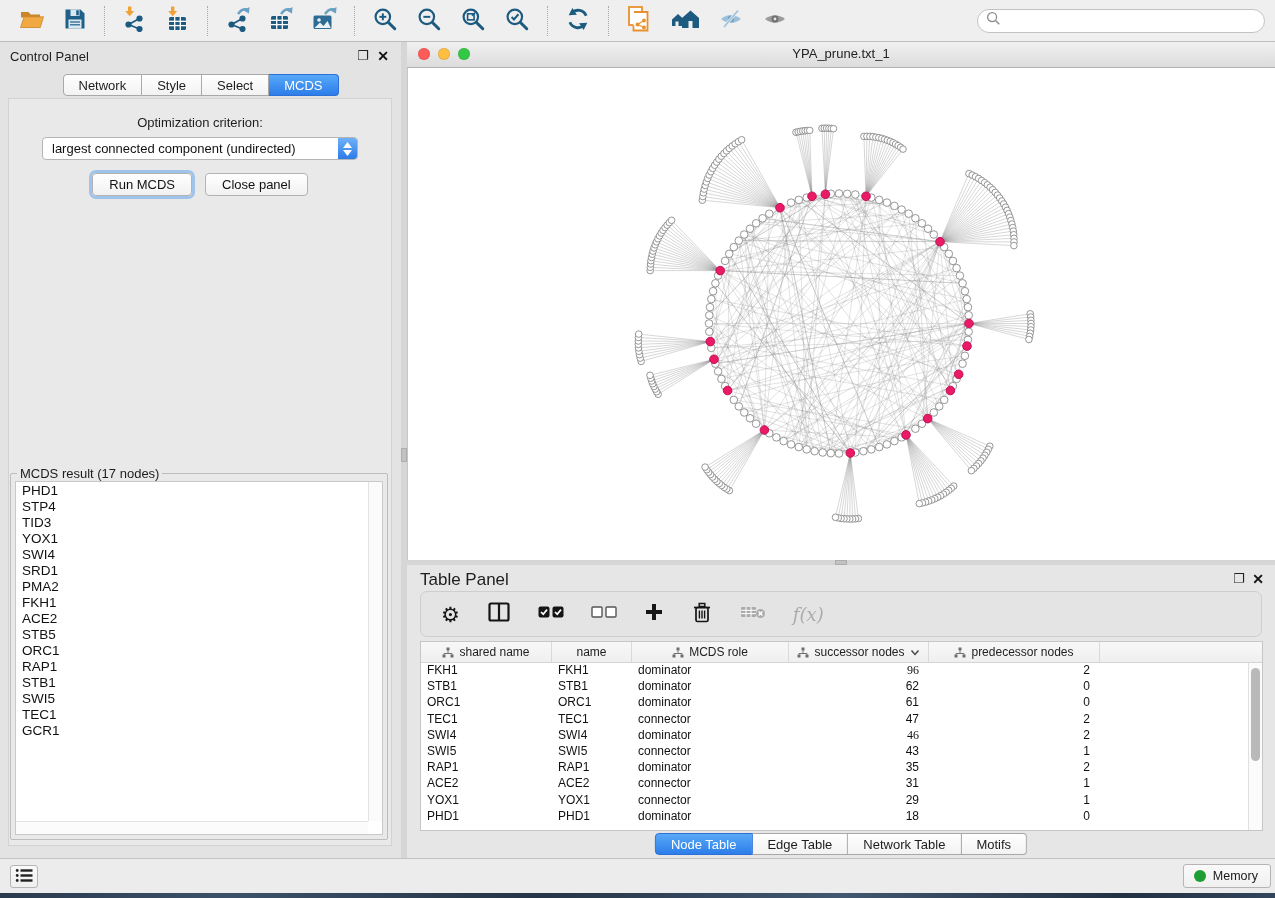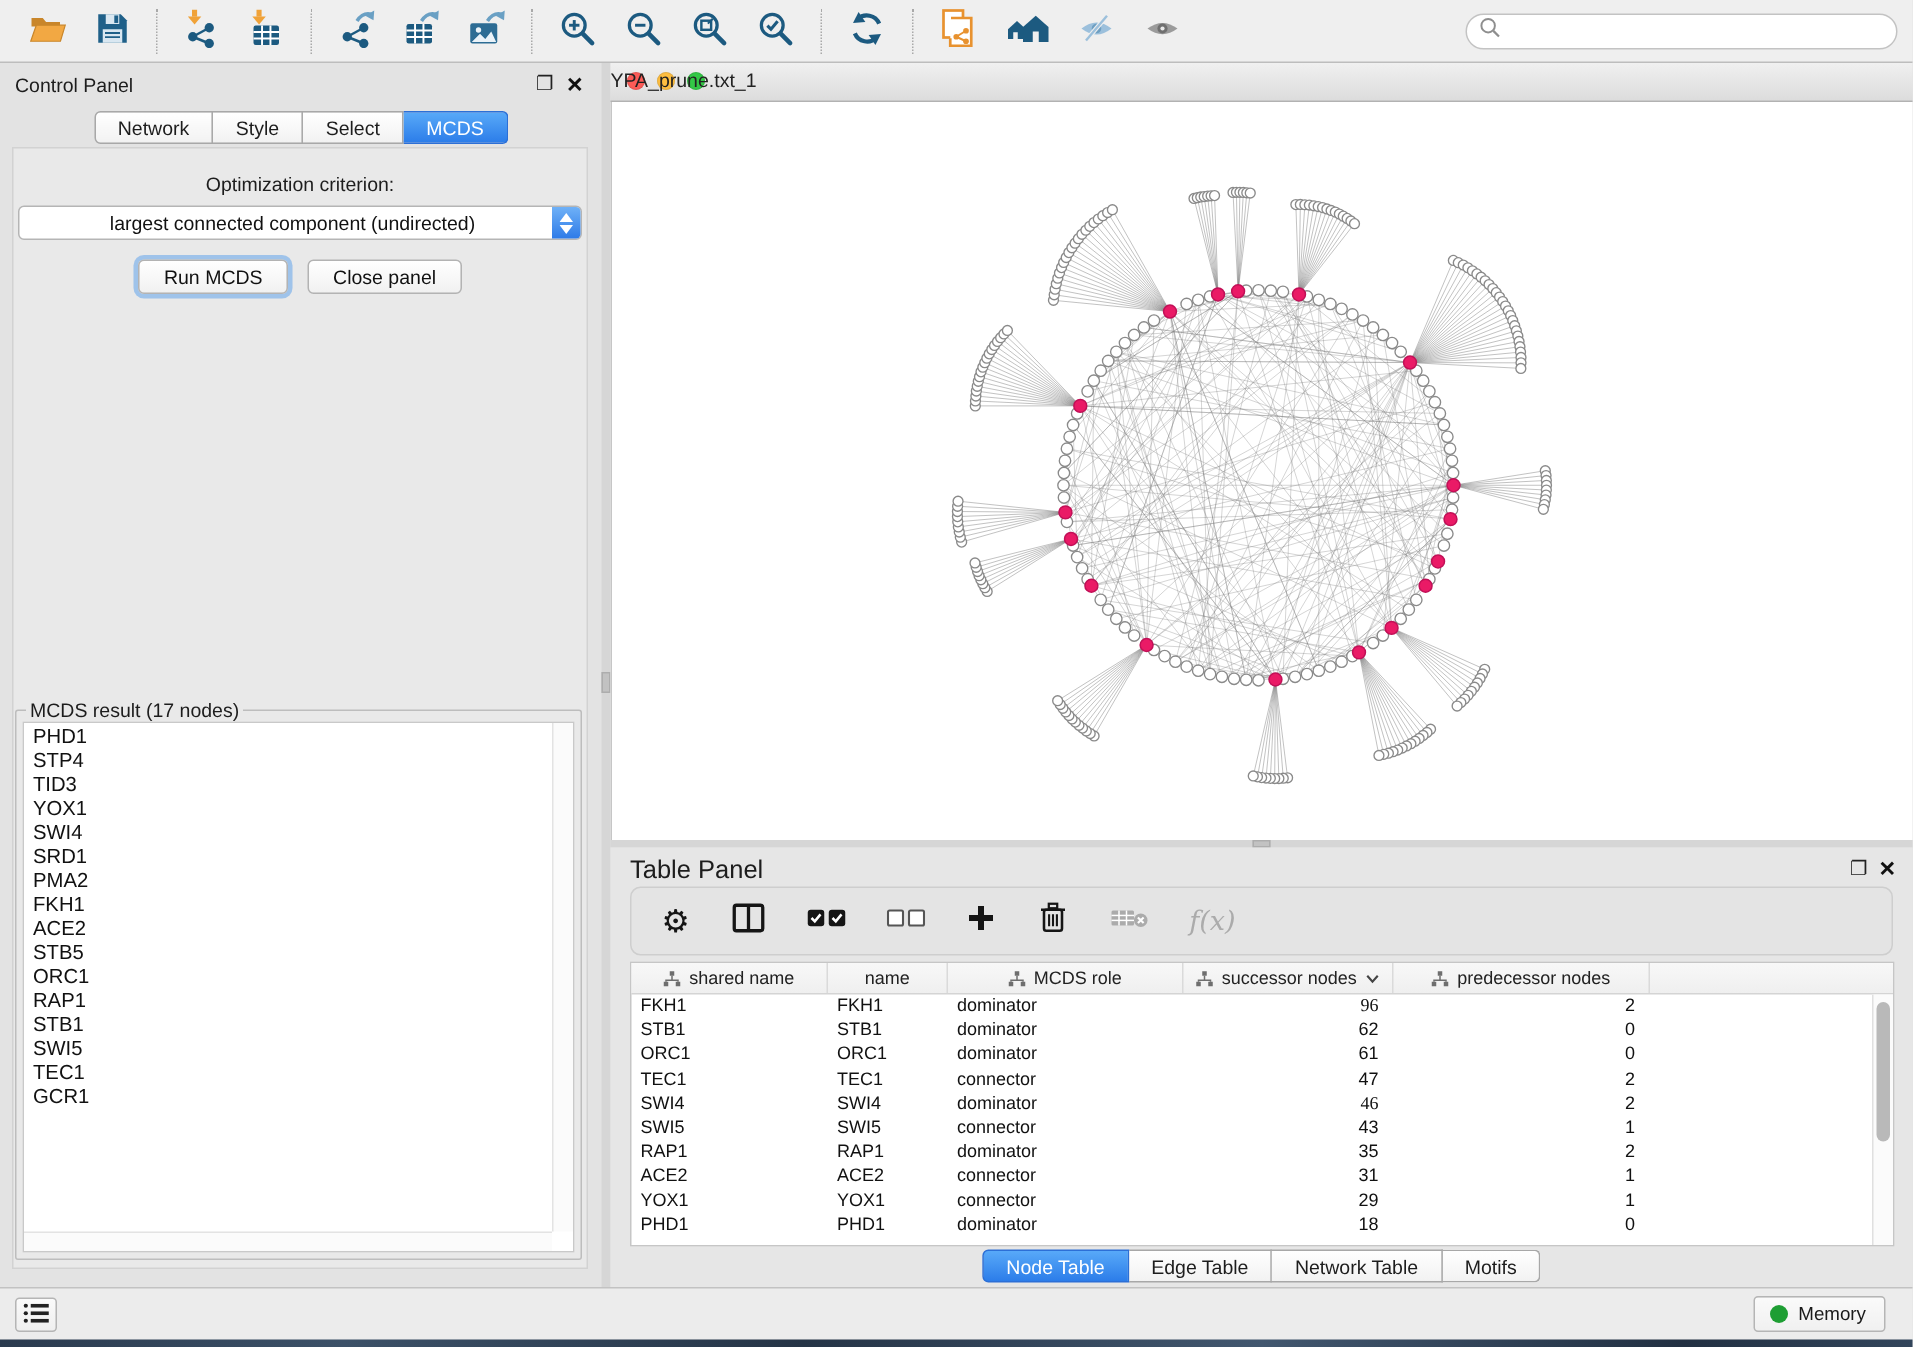--- a/index.html
+++ b/index.html
@@ -27,22 +27,22 @@
   .tabbar{position:absolute;top:32px;left:50%;transform:translateX(-50%);display:flex;}
   .seg{font:13px "Liberation Sans",sans-serif;padding:2px 15px;height:22px;color:#1d1d1d;
        background:linear-gradient(#FFFFFF,#F2F2F2);border:1px solid #A8A8A8;border-left:none;cursor:default;}
   .seg:first-child{border-left:1px solid #A8A8A8;border-radius:4px 0 0 4px;}
   .seg:last-child{border-radius:0 4px 4px 0;}
   .seg.active{background:linear-gradient(#58A9F8,#2C7DE9);border-color:#2C6FD6;color:#fff;}
 
   .inner-panel{position:absolute;left:8px;top:56px;width:384px;height:748px;background:#E9E9E9;
                border:1px solid #D2D2D2;box-sizing:border-box;}
   .opt-label{margin-top:16px;text-align:center;font-size:13px;color:#1d1d1d;}
-  .mac-select{margin:7px auto 0;width:376px;height:23px;background:#fff;border:1px solid #B5B5B5;border-radius:4px;
-              display:flex;align-items:center;box-sizing:border-box;position:relative;cursor:default;text-align:center;}
+  .mac-select{margin:7px auto 0;width:316px;height:23px;background:#fff;border:1px solid #B5B5B5;border-radius:4px;
+              display:flex;align-items:center;box-sizing:border-box;position:relative;cursor:default;}
   .mac-select .sel-text{flex:1;font-size:13px;color:#111;padding-left:9px;white-space:nowrap;overflow:hidden;}
   .stepper{width:19px;height:21px;border-radius:0 3px 3px 0;background:linear-gradient(#6FB1F7,#2E7BE8);
            display:flex;flex-direction:column;align-items:center;justify-content:center;gap:2px;}
   .stepper svg{display:block;}
   .btnrow{margin-top:13px;display:flex;justify-content:center;gap:13px;}
   .mac-btn{font:13px "Liberation Sans",sans-serif;height:23px;padding:0 16px;background:linear-gradient(#FFFFFF,#F1F1F1);
            border:1px solid #B3B3B3;border-radius:4px;color:#111;cursor:default;}
   .mac-btn.focusring{box-shadow:0 0 0 3px rgba(110,170,235,.6);}
 
   .result-box{position:absolute;left:10px;top:424px;width:378px;height:374px;border:1px solid #BDBDBD;
@@ -58,21 +58,21 @@
   .vsplit{position:absolute;left:401px;top:42px;width:6px;height:816px;background:#D6D6D6;}
   .vsplit .grip{position:absolute;left:0px;top:406px;width:6px;height:14px;background:#C2C2C2;border:1px solid #ADADAD;box-sizing:border-box;}
   .hsplit{position:absolute;left:407px;top:560px;width:868px;height:5px;background:#D6D6D6;}
   .hsplit .grip{position:absolute;left:428px;top:0;width:12px;height:5px;background:#C2C2C2;border:1px solid #ADADAD;box-sizing:border-box;}
 
   
   .net-window{position:absolute;left:407px;top:42px;width:868px;height:518px;}
   .net-title{position:relative;height:25px;background:linear-gradient(#F0F0F0,#DCDCDC);border-bottom:1px solid #B2B2B2;}
   .light{position:absolute;top:6px;width:12px;height:12px;border-radius:50%;box-shadow:inset 0 0 1px rgba(0,0,0,.35);}
   .light.red{left:11px;background:#FC5B57;} .light.yellow{left:31px;background:#FDBE41;} .light.green{left:51px;background:#33C846;}
-  .net-title-text{position:absolute;left:0;right:0;top:4px;font-size:13px;color:#222;}
+  .net-title-text{position:absolute;left:0;right:0;top:4px;text-align:center;font-size:13px;color:#222;}
   .net-canvas{position:relative;width:868px;height:492px;background:#fff;border-left:1px solid #C6C6C6;box-sizing:border-box;}
   .net-canvas svg{display:block;width:866px;height:492px;}
 
   
   .table-panel{position:absolute;left:407px;top:565px;width:868px;height:293px;background:#E6E6E6;box-sizing:border-box;}
   .tp-float{right:30px;} .tp-close{right:11px;}
   .tp-title{position:absolute;left:13px;top:5px;font-size:17px;color:#1d1d1d;}
   .table-toolbar{position:absolute;left:13px;right:13px;top:26px;height:46px;background:#E4E4E4;
                  border:1px solid #CECECE;border-radius:7px;display:flex;align-items:center;gap:27px;
                  padding-left:20px;box-sizing:border-box;}
@@ -89,21 +89,21 @@
   .td{font-size:12px;color:#111;padding-left:6px;box-sizing:border-box;overflow:hidden;white-space:nowrap;}
   .td.num{text-align:right;padding-right:10px;padding-left:0;}
   .tscroll{position:absolute;right:0;top:21px;bottom:0;width:13px;background:#FBFBFB;border-left:1px solid #E0E0E0;}
   .tscroll .thumb{position:absolute;left:2px;top:5px;width:9px;height:93px;border-radius:5px;background:#B9B9B9;}
   .table-tabs{position:absolute;left:50%;top:268px;transform:translateX(-50%);display:flex;}
 
   
   .status-bar{position:absolute;left:0;top:858px;width:1275px;height:35px;background:#ECECEC;border-top:1px solid #C2C2C2;box-sizing:border-box;}
   .status-left-btn{position:absolute;left:10px;top:6px;width:28px;height:23px;background:linear-gradient(#FAFAFA,#EFEFEF);
                    border:1px solid #B5B5B5;border-radius:3px;display:flex;align-items:center;justify-content:center;cursor:default;}
-  .memory-btn{position:absolute;right:18px;top:5px;height:24px;padding:0 12px 0 10px;background:linear-gradient(#FAFAFA,#F0F0F0);
+  .memory-btn{position:absolute;right:4px;top:5px;height:24px;padding:0 12px 0 10px;background:linear-gradient(#FAFAFA,#F0F0F0);
               border:1px solid #B5B5B5;border-radius:3px;display:flex;align-items:center;gap:7px;
               font:12.5px "Liberation Sans",sans-serif;color:#1a1a1a;cursor:default;}
   .gdot{width:12px;height:12px;border-radius:50%;background:#1E9E33;display:inline-block;}
 
   .desktop-strip{position:absolute;left:0;top:893px;width:1275px;height:5px;
      background:linear-gradient(90deg,#2A3A4E,#3C5168 18%,#253446 42%,#42576F 66%,#223042 88%,#32455B);}
 </style>
 </head>
 <body>
 

